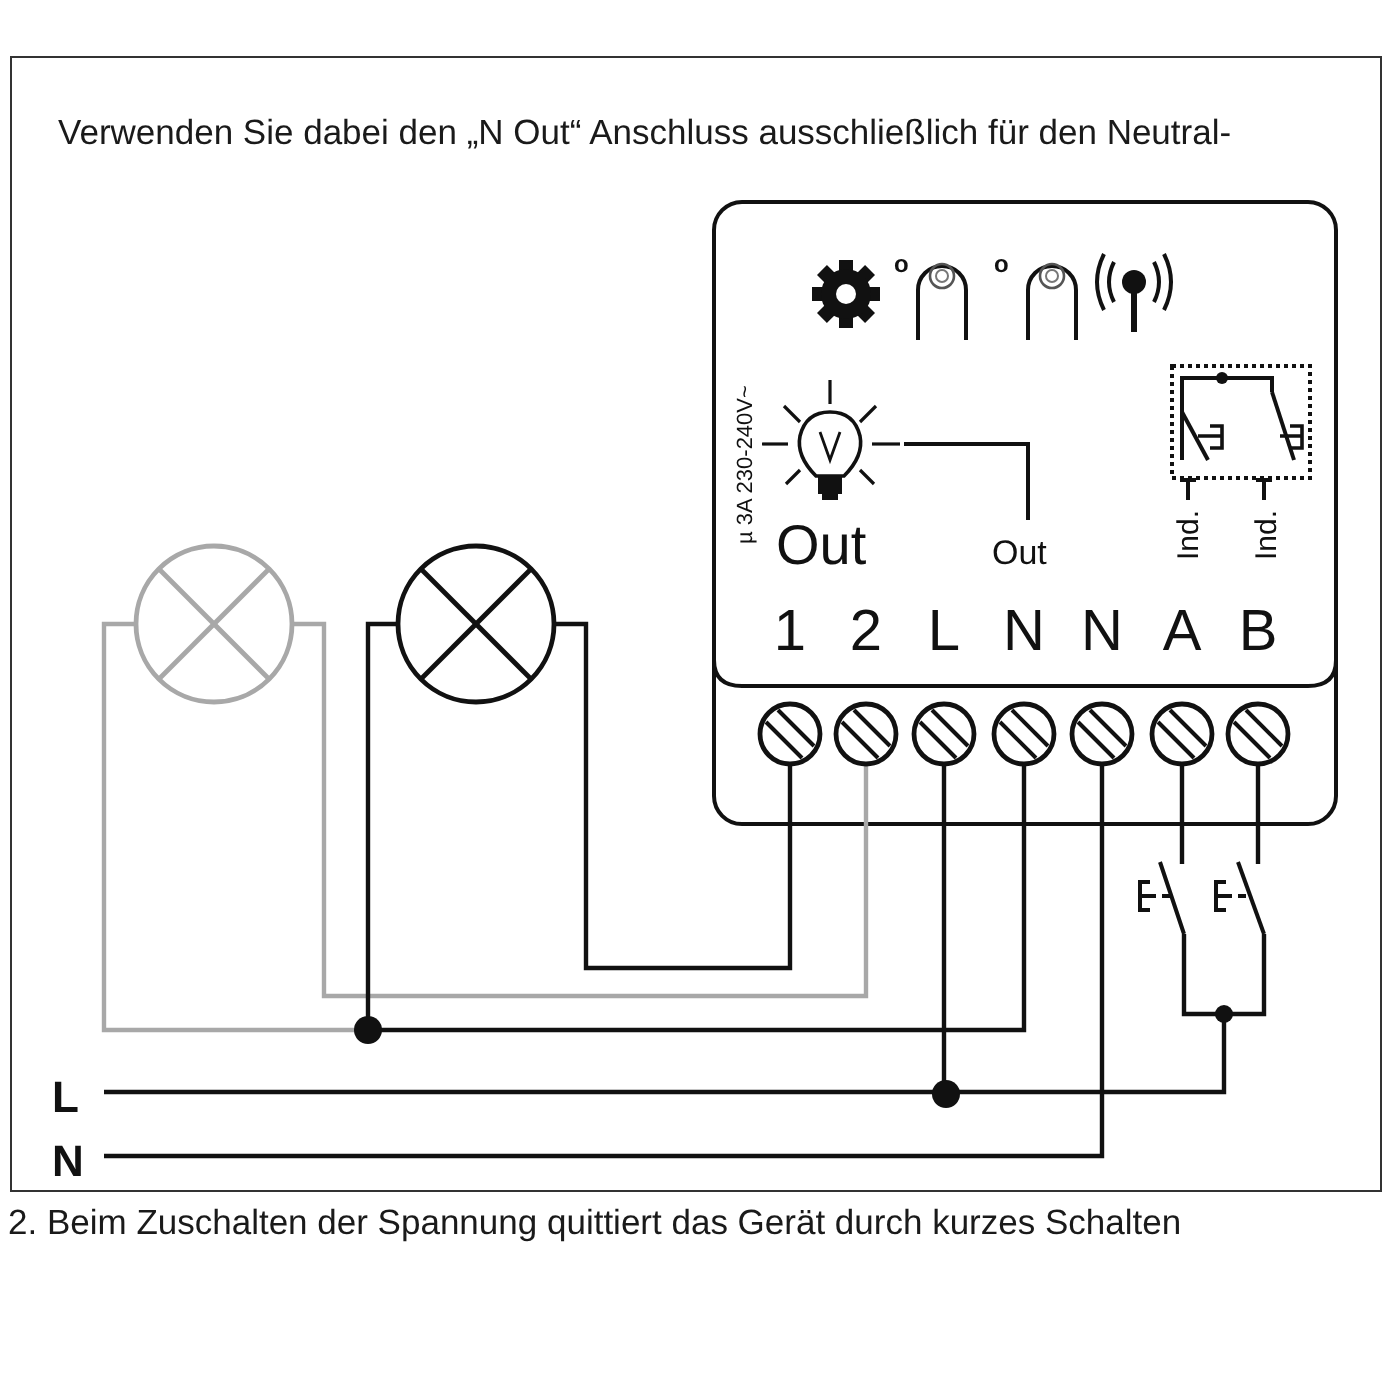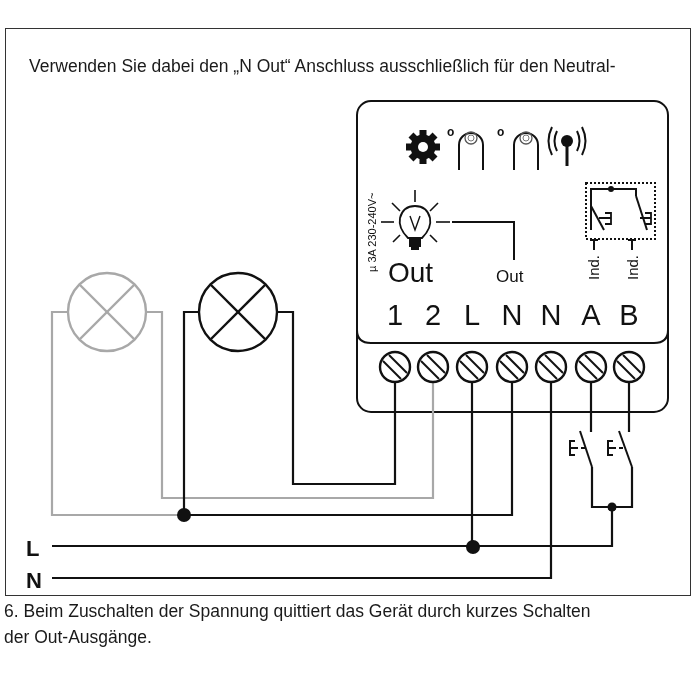--- a/index.html
+++ b/index.html
@@ -183,15 +183,14 @@
         <line x1="617" y1="361" x2="635" y2="379" stroke="#111" stroke-width="2"></line>
         <line x1="623" y1="355" x2="641" y2="373" stroke="#111" stroke-width="2"></line>
       </g>
     </g>
 
   <text x="26" y="556" font-size="22" font-weight="bold" fill="#111">L</text>
   <text x="26" y="588" font-size="22" font-weight="bold" fill="#111">N</text>
 </svg>
 
 <div class="steps">
-  <p>6. Beim Zuschalten der Spannung quittiert das Gerät durch kurzes Schalten</p>
-  <p>der Out-Ausgänge.</p>
+  <p>2. Beim Zuschalten der Spannung quittiert das Gerät durch kurzes Schalten</p>
 </div>
 
 </body></html>

